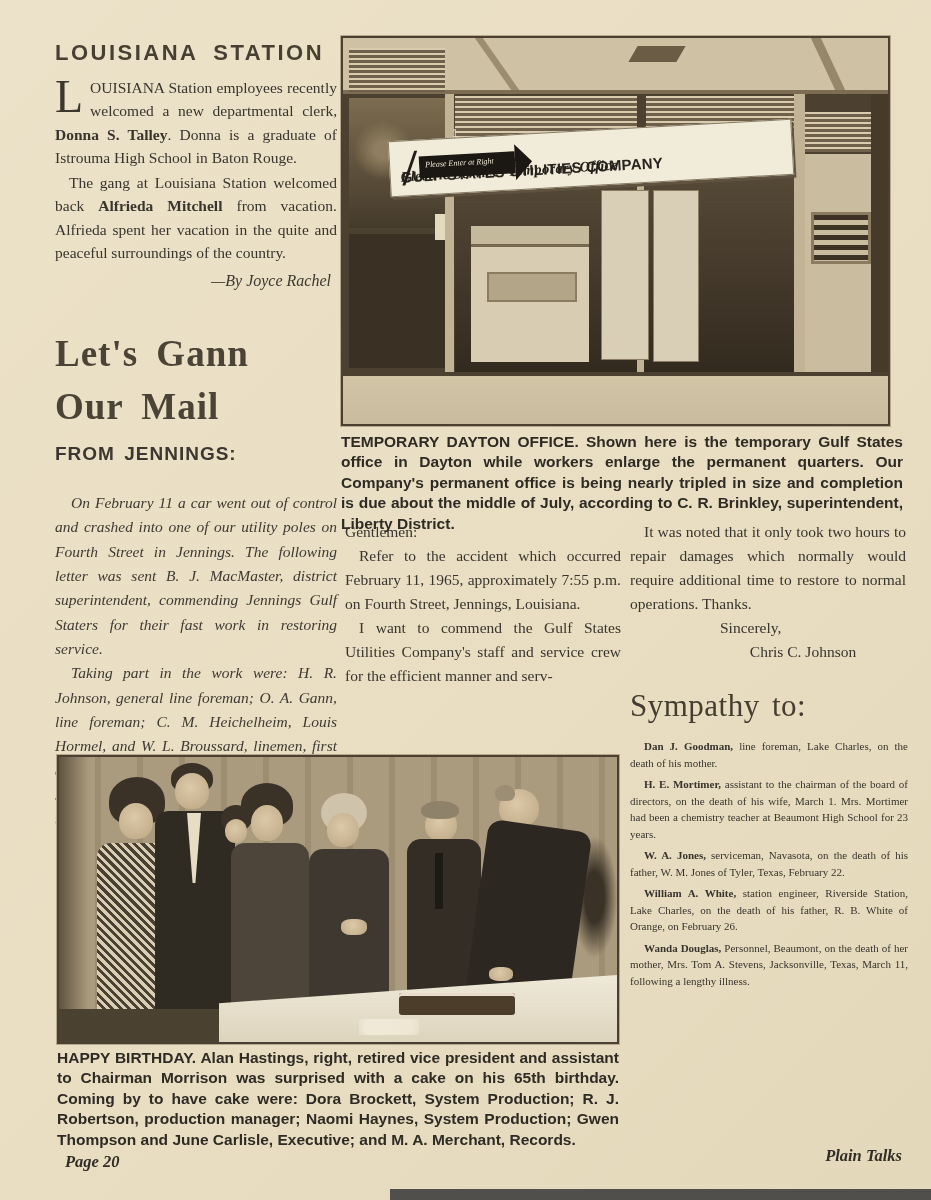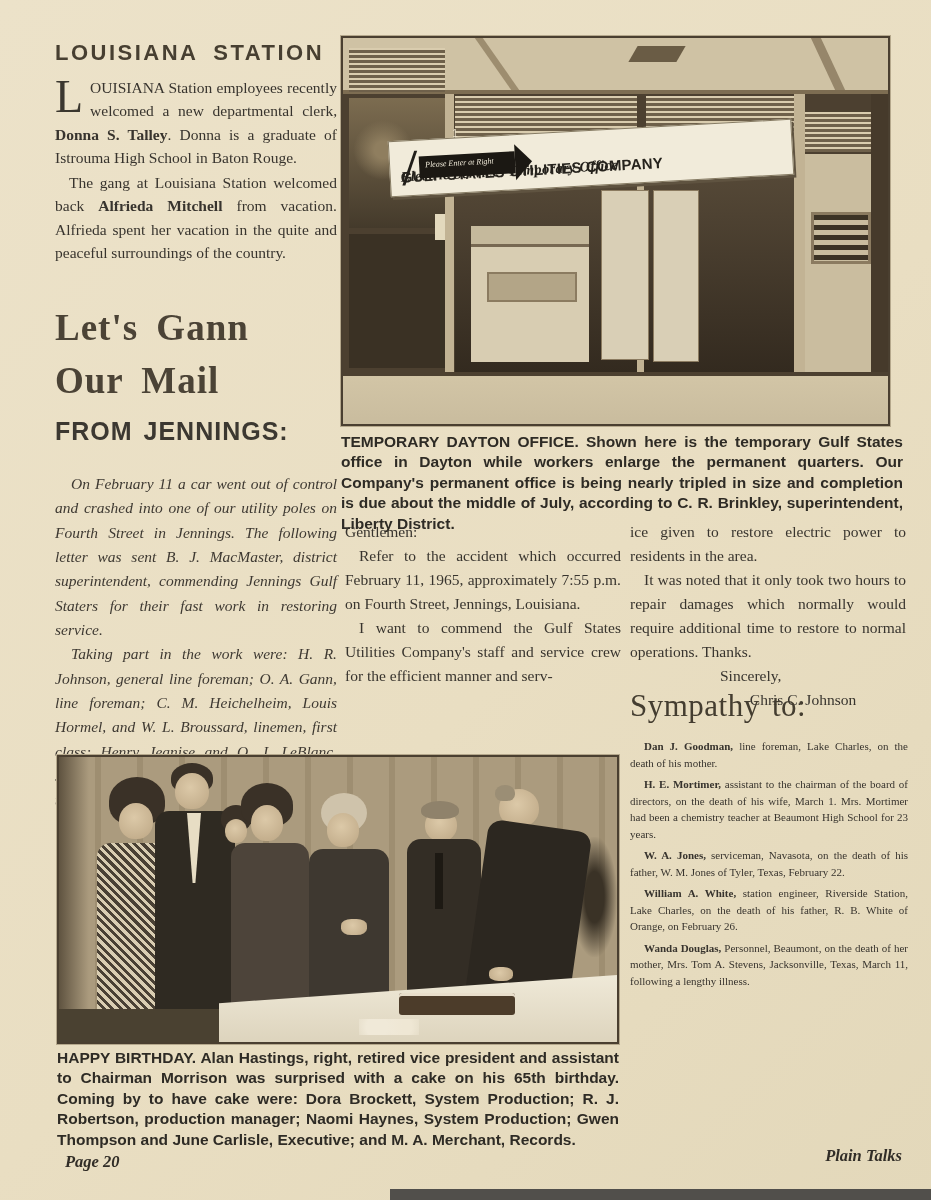--- a/index.html
+++ b/index.html
@@ -10,21 +10,21 @@
   
   .col-left{left:55px;top:40px;width:282px;}
   .ls-headline{font-family:"Liberation Sans",sans-serif;font-weight:bold;
       font-size:22px;letter-spacing:2.5px;word-spacing:7px;color:#473f31;margin:0 0 10px 0;}
   .body-p{font-size:15.5px;line-height:1.5;text-align:justify;margin:0 0 2px 0;}
   .body-p.indent{text-indent:14px;}
   .dropcap{float:left;font-size:46px;line-height:36px;padding:3px 7px 0 0;color:#3b372f;}
   .byline{font-size:16px;font-style:italic;text-align:right;margin:8px 6px 0 0;color:#3b372f;}
   .mail-head{font-size:37px;line-height:1.42;color:#4b4336;letter-spacing:1px;word-spacing:8px;
       font-weight:bold;margin:38px 0 10px 0;}
-  .from-jennings{font-family:"Liberation Sans",sans-serif;font-weight:bold;font-size:25px;
+  .from-jennings{font-family:"Liberation Sans",sans-serif;font-weight:bold;font-size:19px;
       letter-spacing:1px;word-spacing:3px;color:#3c3831;margin:6px 0 26px 0;}
   .intro-p{font-size:15.5px;line-height:1.57;font-style:italic;text-align:justify;
       color:#3e3932;margin:0;text-indent:16px;}
   
   .photo{border:2px solid #4a3f30;box-shadow:0 0 0 1px #b5a88c;overflow:hidden;}
   .photo *{position:absolute;}
   .photo-top{left:341px;top:36px;width:545px;height:386px;background:#c7ba9d;}
   
   .pt-ceiling{left:0;top:0;width:100%;height:52px;background:#cfc2a4;border-bottom:4px solid #7d6d52;}
   .pt-recess{left:290px;top:8px;width:48px;height:16px;background:#6a5c45;transform:skewX(-30deg);}
@@ -98,20 +98,21 @@
   .f-right{left:690px;top:1146px;width:212px;text-align:right;}
   .scan-bar{left:390px;top:1189px;width:541px;height:11px;background:#514f4b;}
 </style>
 </head>
 <body>
 
 <div class="abs col-left">
   <h1 class="ls-headline">LOUISIANA STATION</h1>
   <p class="body-p"><span class="dropcap">L</span><span><span>OUISIANA Station employees recently welcomed a new departmental clerk, </span><span style="font-weight: bold;">Donna S. Talley</span><span>. Donna is a graduate of Istrouma High School in Baton Rouge.</span></span></p>
   <p class="body-p indent"><span>The gang at Louisiana Station welcomed back </span><span style="font-weight: bold;">Alfrieda Mitchell</span><span> from vacation. Alfrieda spent her vacation in the quite and peaceful surroundings of the country.</span></p>
+  <p class="byline">—By Joyce Rachel</p>
 
   <div class="mail-head">
     <div>Let's Gann</div>
     <div>Our Mail</div>
   </div>
   <div class="from-jennings">FROM JENNINGS:</div>
   <p class="intro-p">On February 11 a car went out of control and crashed into one of our utility poles on Fourth Street in Jennings. The following letter was sent B. J. MacMaster, district superintendent, commending Jennings Gulf Staters for their fast work in restoring service.</p>
   <p class="intro-p">Taking part in the work were: H. R. Johnson, general line foreman; O. A. Gann, line foreman; C. M. Heichelheim, Louis Hormel, and W. L. Broussard, linemen, first class; Henry Jeanise and O. J. LeBlanc, servicemen, first class; Camile Miller, truckdriver; and Wayne Hay, helper.</p>
 </div>
 
@@ -158,21 +159,20 @@
 </div>
 
 <div class="abs caption cap-top">TEMPORARY DAYTON OFFICE.  Shown here is the temporary Gulf States office in Dayton while workers enlarge the permanent quarters. Our Company's permanent office is being nearly tripled in size and completion is due about the middle of July, according to C. R. Brinkley, superintendent, Liberty District.</div>
 
 <div class="abs letter-col lc1">
   <p>Gentlemen:</p>
   <p class="ind">Refer to the accident which occurred February 11, 1965, approximately 7:55 p.m. on Fourth Street, Jennings, Louisiana.</p>
   <p class="ind">I want to commend the Gulf States Utilities Company's staff and service crew for the efficient manner and serv-</p>
 </div>
 <div class="abs letter-col lc2">
-  <p>ice given to restore electric power to residents in the area.</p>
   <p class="ind">It was noted that it only took two hours to repair damages which normally would require additional time to restore to normal operations.  Thanks.</p>
   <p class="closing">Sincerely,</p>
   <p class="signature">Chris C. Johnson</p>
 </div>
 
 <div class="abs sympathy">
   <h2 class="sym-head">Sympathy to:</h2>
   <p class="sym-entry"><span style="font-weight: bold;">Dan J. Goodman,</span><span> line foreman, Lake Charles, on the death of his mother.</span></p>
   <p class="sym-entry"><span style="font-weight: bold;">H. E. Mortimer,</span><span> assistant to the chairman of the board of directors, on the death of his wife, March 1. Mrs. Mortimer had been a chemistry teacher at Beaumont High School for 23 years.</span></p>
   <p class="sym-entry"><span style="font-weight: bold;">W. A. Jones,</span><span> serviceman, Navasota, on the death of his father, W. M. Jones of Tyler, Texas, February 22.</span></p>

